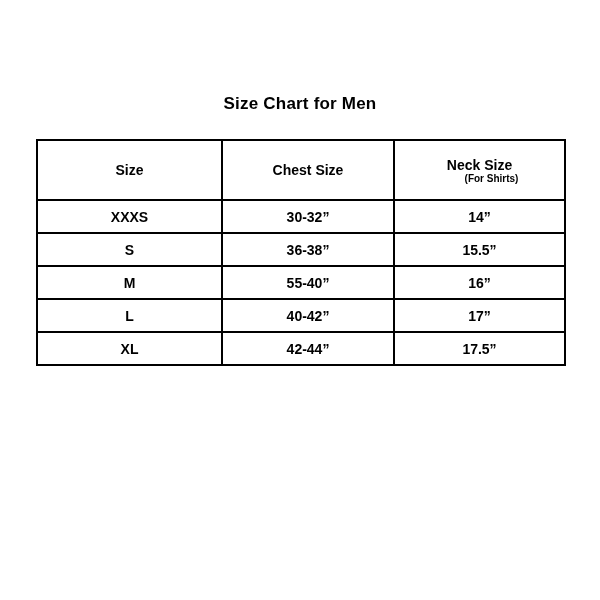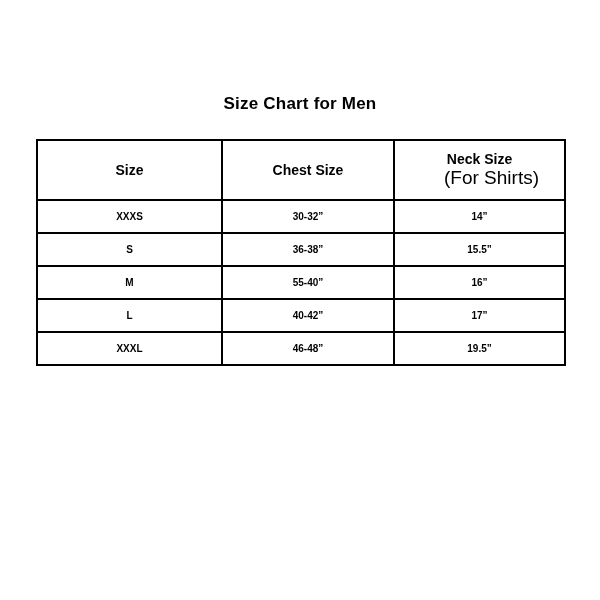--- a/index.html
+++ b/index.html
@@ -38,39 +38,39 @@
   }
   table.size-table {
     border-collapse: collapse;
     width: 528px;
     table-layout: fixed;
   }
   table.size-table th,
   table.size-table td {
     border: 2px solid #000000;
     text-align: center;
-    font-size: 10px;
+    font-size: 14px;
     font-weight: bold;
     padding: 0;
     vertical-align: middle;
   }
   table.size-table th {
     height: 58px;
     font-size: 14px;
   }
   table.size-table td {
     height: 31px;
   }
   col.c1 { width: 185px; }
   col.c2 { width: 172px; }
   col.c3 { width: 171px; }
   .th-line2 {
     display: block;
-    font-size: 19px;
-    font-weight: normal;
+    font-size: 10px;
+    font-weight: bold;
     padding-left: 24px;
   }
 </style>
 </head>
 <body>
 
 <div class="page">
 
   <div class="chart-title">Size Chart for Men</div>
 
@@ -110,21 +110,21 @@
           <td>M</td>
           <td>55-40”</td>
           <td>16”</td>
         </tr>
         <tr>
           <td>L</td>
           <td>40-42”</td>
           <td>17”</td>
         </tr>
         <tr>
-          <td>XXXL</td>
-          <td>46-48”</td>
-          <td>19.5”</td>
+          <td>XL</td>
+          <td>42-44”</td>
+          <td>17.5”</td>
         </tr>
       </tbody>
     </table>
   </div>
 
 </div>
 
 </body></html>

